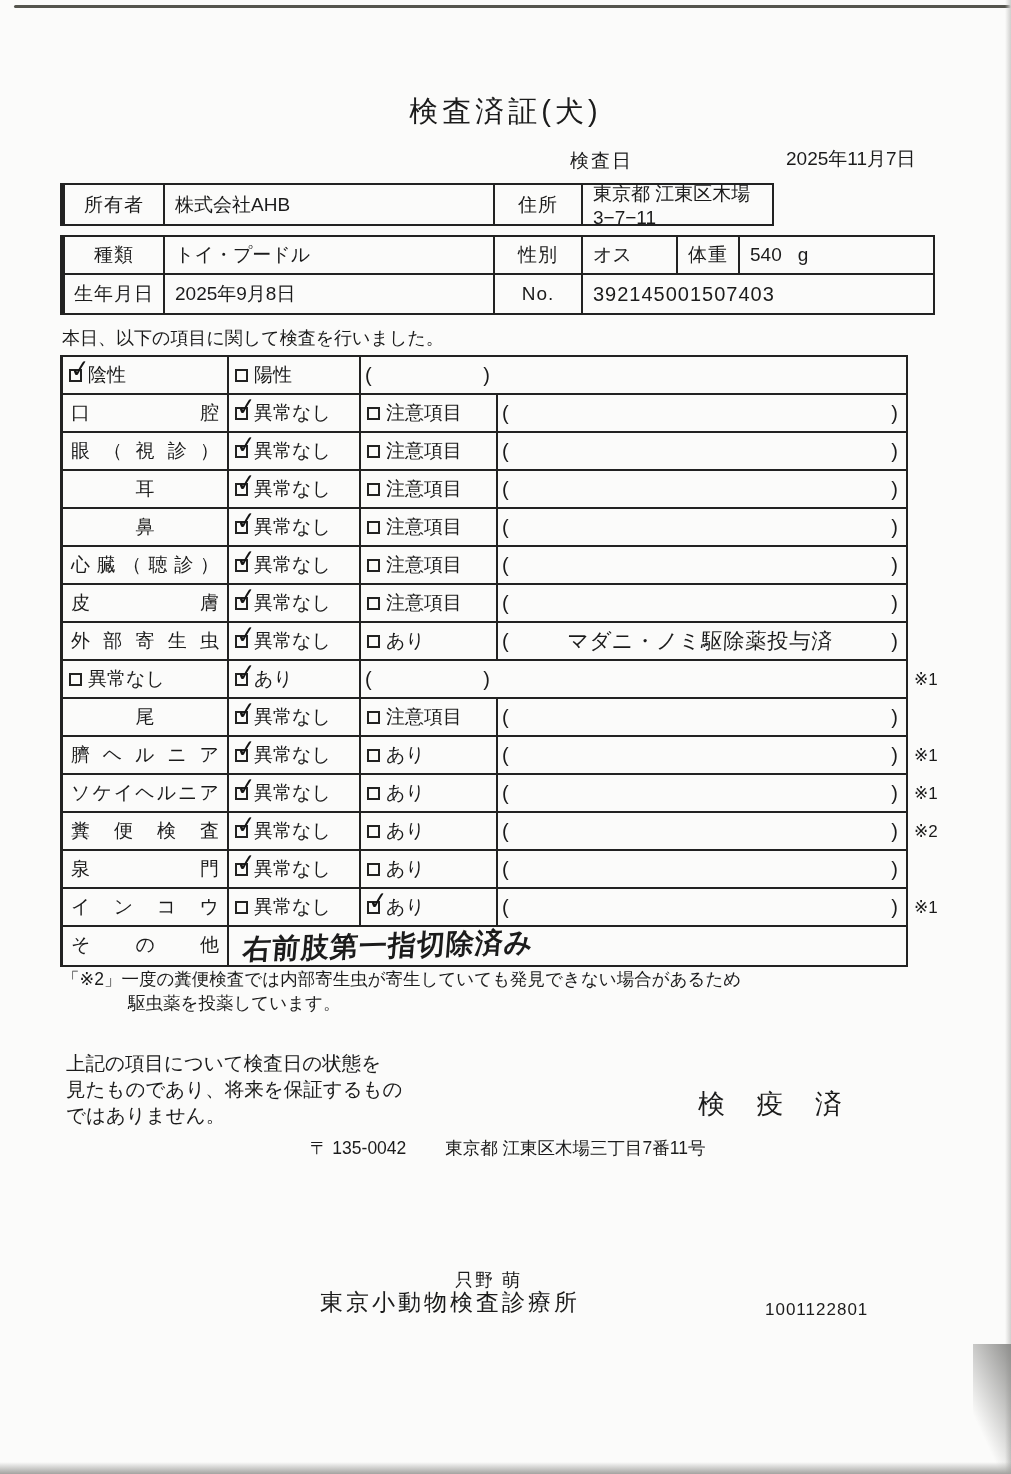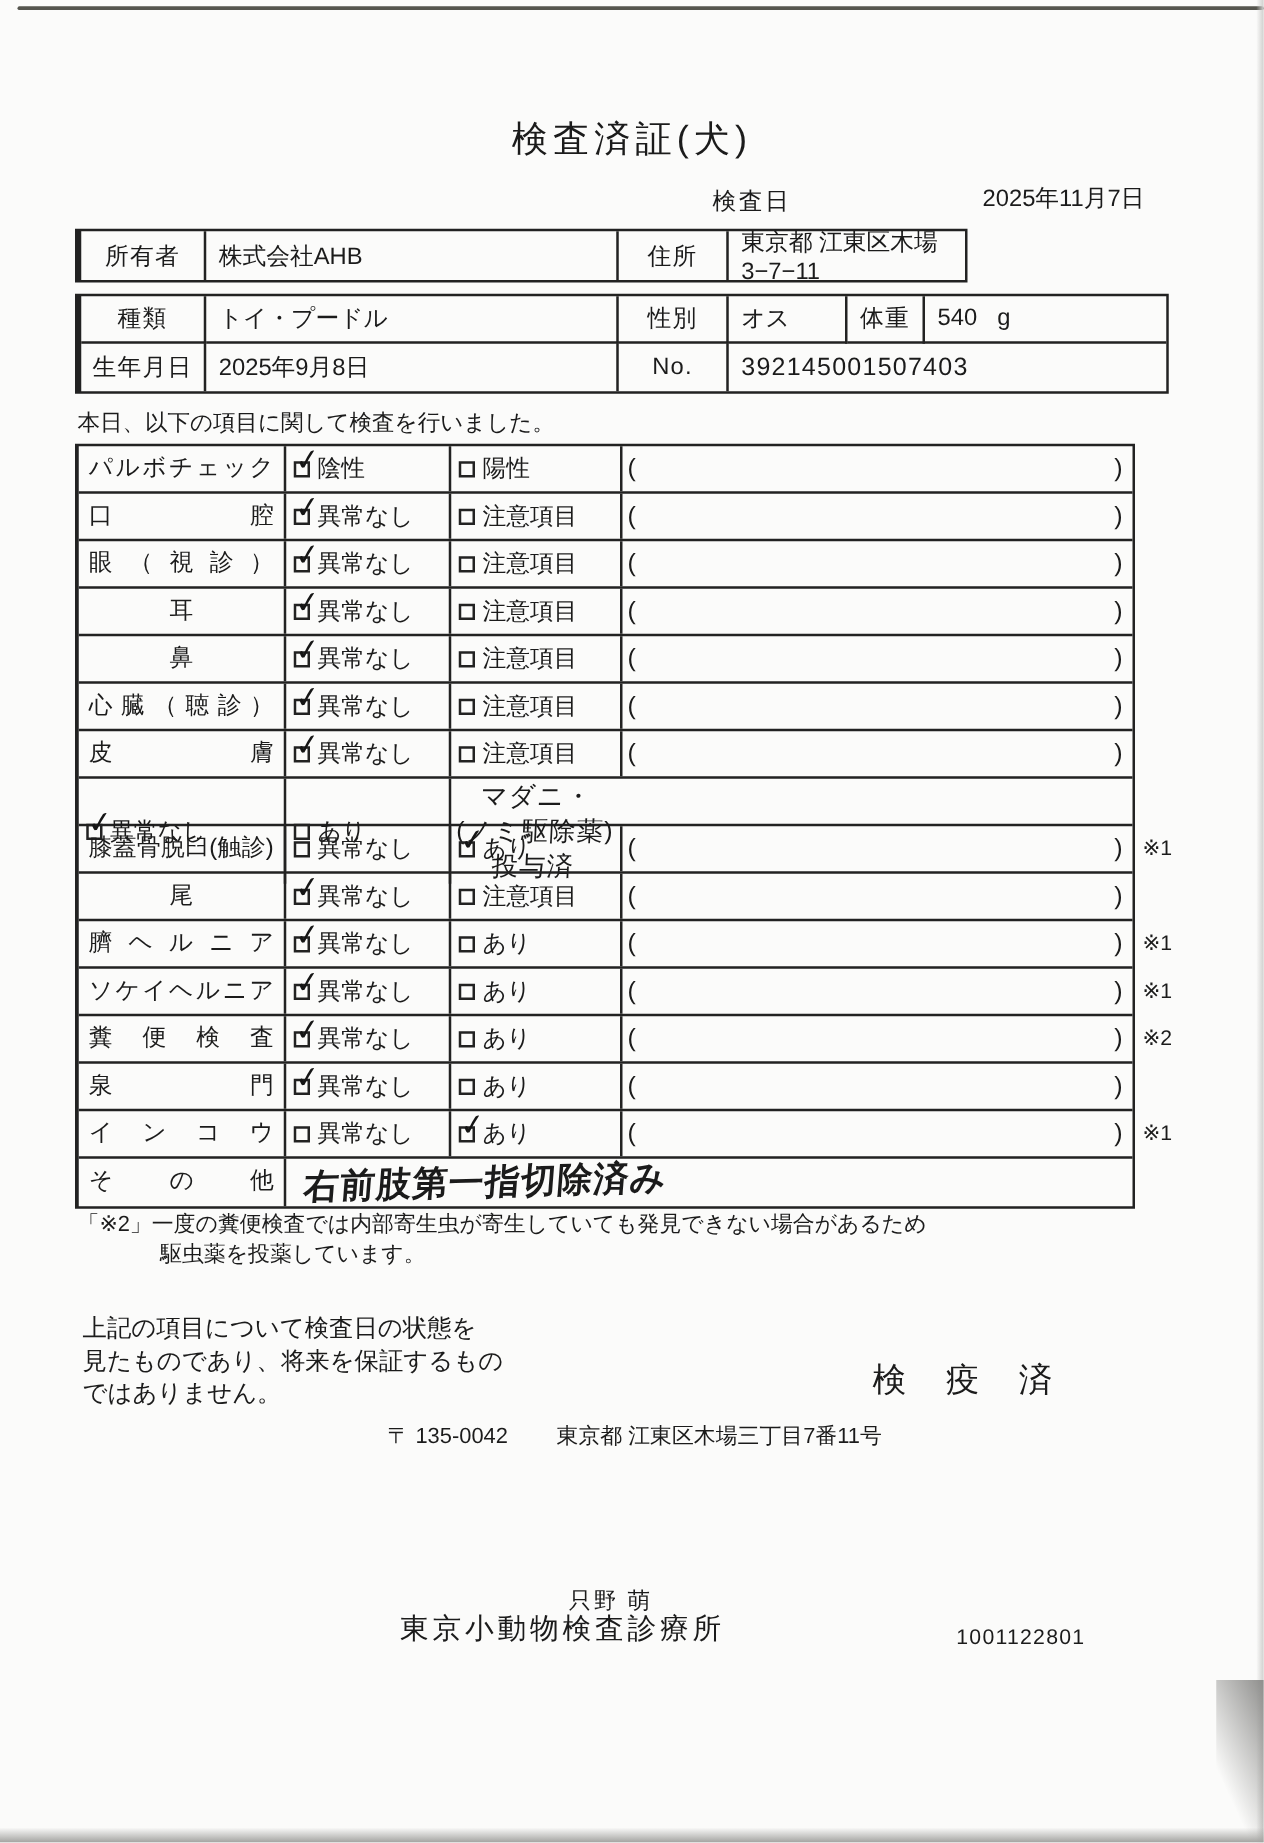--- a/index.html
+++ b/index.html
@@ -105,21 +105,20 @@
       <div class="cell">2025年9月8日</div>
       <div class="cell label">No.</div>
       <div class="cell num">392145001507403</div>
     </div>
   </div>
 
   <div class="intro">本日、以下の項目に関して検査を行いました。</div>
 
   <div class="inspect" id="inspection-rows">
       <div class="irow">
-        <div class="name">パルボチェック</div>
         <div class="opt">
           <span class="cb">
             <span class="check">✓</span>
           </span>
           <span class="optlabel">陰性</span>
         </div>
         <div class="opt">
           <span class="cb"></span>
           <span class="optlabel">陽性</span>
         </div>
@@ -231,38 +230,38 @@
           <span class="cb"></span>
           <span class="optlabel">注意項目</span>
         </div>
         <div class="parencell">
           <span class="openp">(</span>
           <span class="mid"></span>
           <span class="closep">)</span>
         </div>
       </div>
       <div class="irow">
+        <div class="name">外部寄生虫</div>
         <div class="opt">
           <span class="cb">
             <span class="check">✓</span>
           </span>
           <span class="optlabel">異常なし</span>
         </div>
         <div class="opt">
           <span class="cb"></span>
           <span class="optlabel">あり</span>
         </div>
         <div class="parencell">
           <span class="openp">(</span>
           <span class="mid"><span class="hand-note">マダニ・ノミ駆除薬投与済</span></span>
           <span class="closep">)</span>
         </div>
       </div>
       <div class="irow">
-        <div class="name">膝蓋骨脱臼(触診)</div>
         <div class="opt">
           <span class="cb"></span>
           <span class="optlabel">異常なし</span>
         </div>
         <div class="opt">
           <span class="cb">
             <span class="check">✓</span>
           </span>
           <span class="optlabel">あり</span>
         </div>

